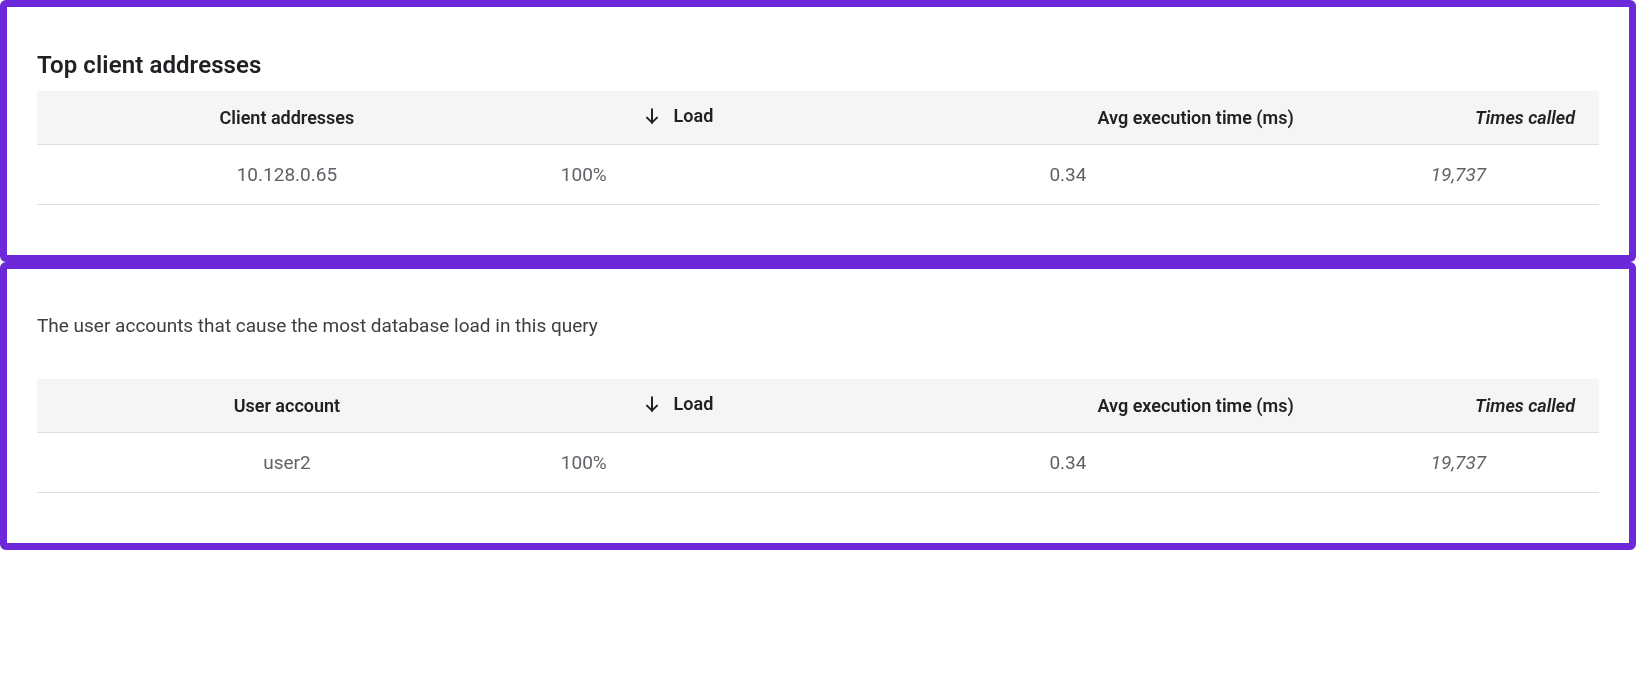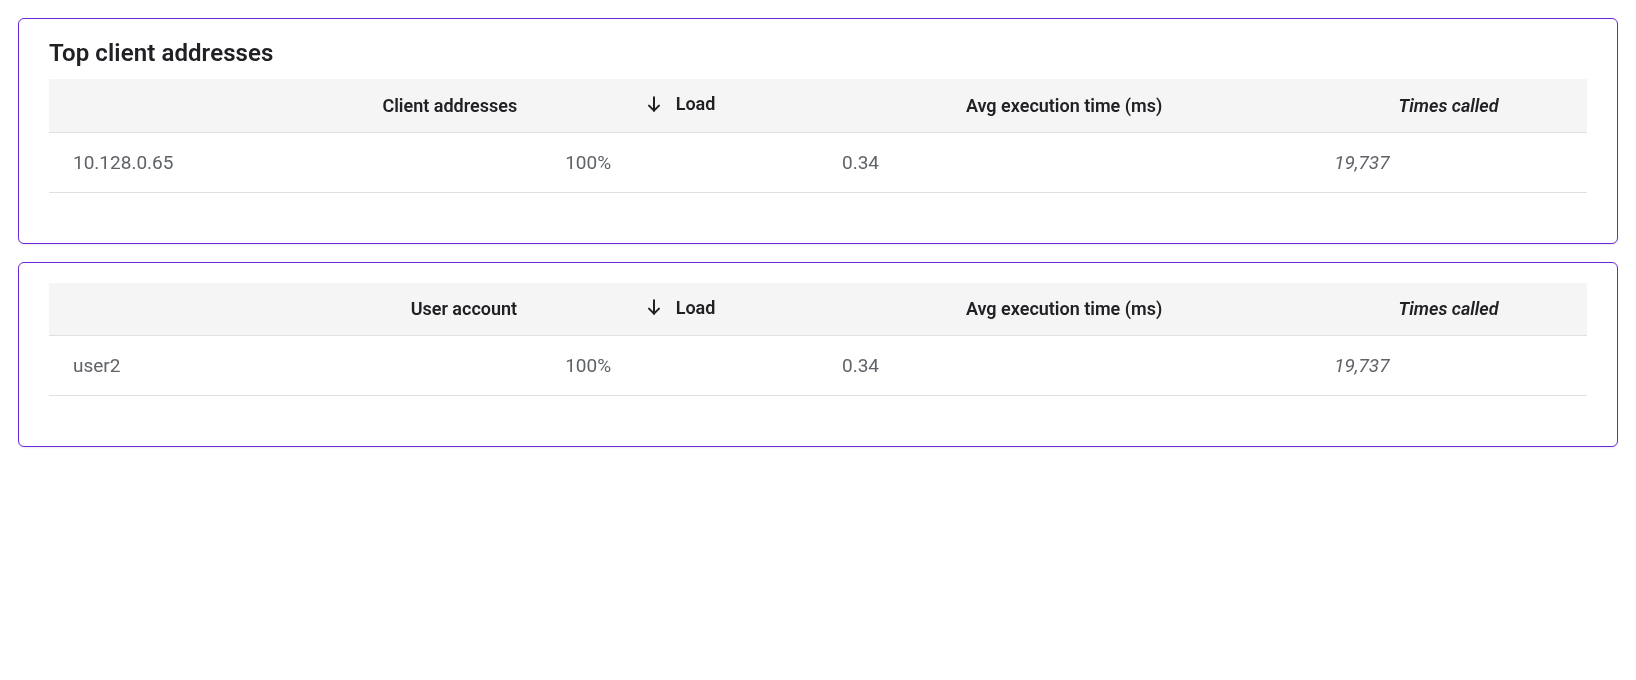--- a/index.html
+++ b/index.html
@@ -10,24 +10,23 @@
     
     body {
       font-family: Roboto, "Helvetica Neue", Arial, sans-serif;
       background: #ffffff;
       color: #202124;
       padding: 0;
     }
     
     .card {
       background: #ffffff;
-      border: 1px solid #6d28d9;
+      border: 7px solid #6d28d9;
       border-radius: 6px;
-      margin: 18px;
-      padding: 20px 30px 50px 30px;
+      padding: 44px 30px 50px 30px;
       box-shadow: 0 1px 2px rgba(60,64,67,0.1);
     }
     
     .card-title {
       font-size: 24px;
       font-weight: 600;
       color: #202124;
       margin-bottom: 12px;
       letter-spacing: 0.1px;
     }
@@ -43,35 +42,35 @@
     .data-table {
       width: 100%;
       border-collapse: collapse;
     }
     
     .data-table thead tr {
       background: #f5f5f5;
     }
     
     .data-table th {
-      text-align: right;
+      text-align: center;
       font-size: 18px;
       font-weight: 600;
       color: #202124;
       padding: 14px 24px;
       border-bottom: 1px solid #e0e0e0;
       white-space: nowrap;
     }
     
     .data-table th.col-center {
       text-align: center;
     }
     
     .data-table th.col-right {
-      text-align: center;
+      text-align: right;
     }
     
     .sort-header {
       display: inline-flex;
       align-items: center;
       gap: 12px;
       cursor: pointer;
     }
     
     .sort-icon {
@@ -83,20 +82,21 @@
       width: 20px;
       height: 20px;
     }
     
     .data-table td {
       font-size: 19px;
       font-weight: 400;
       color: #5f6368;
       padding: 18px 24px;
       border-bottom: 1px solid #e0e0e0;
+      text-align: center;
     }
     
     .data-table td.col-center {
       text-align: left;
     }
     
     .data-table td.col-right {
     }
     
     .col-first {
@@ -152,20 +152,21 @@
         <td class="col-first">10.128.0.65</td>
         <td class="col-load col-center">100%</td>
         <td class="col-avg col-right">0.34</td>
         <td class="col-times col-right">19,737</td>
       </tr>
     </tbody>
   </table>
 </div>
 
 <div class="card">
+  <p class="card-subtitle">The user accounts that cause the most database load in this query</p>
 
   <table class="data-table">
     <thead>
       <tr>
         <th class="col-first">
           <span>User account</span>
         </th>
         <th class="col-load col-center">
           <span class="sort-header">
             <span class="sort-icon">

